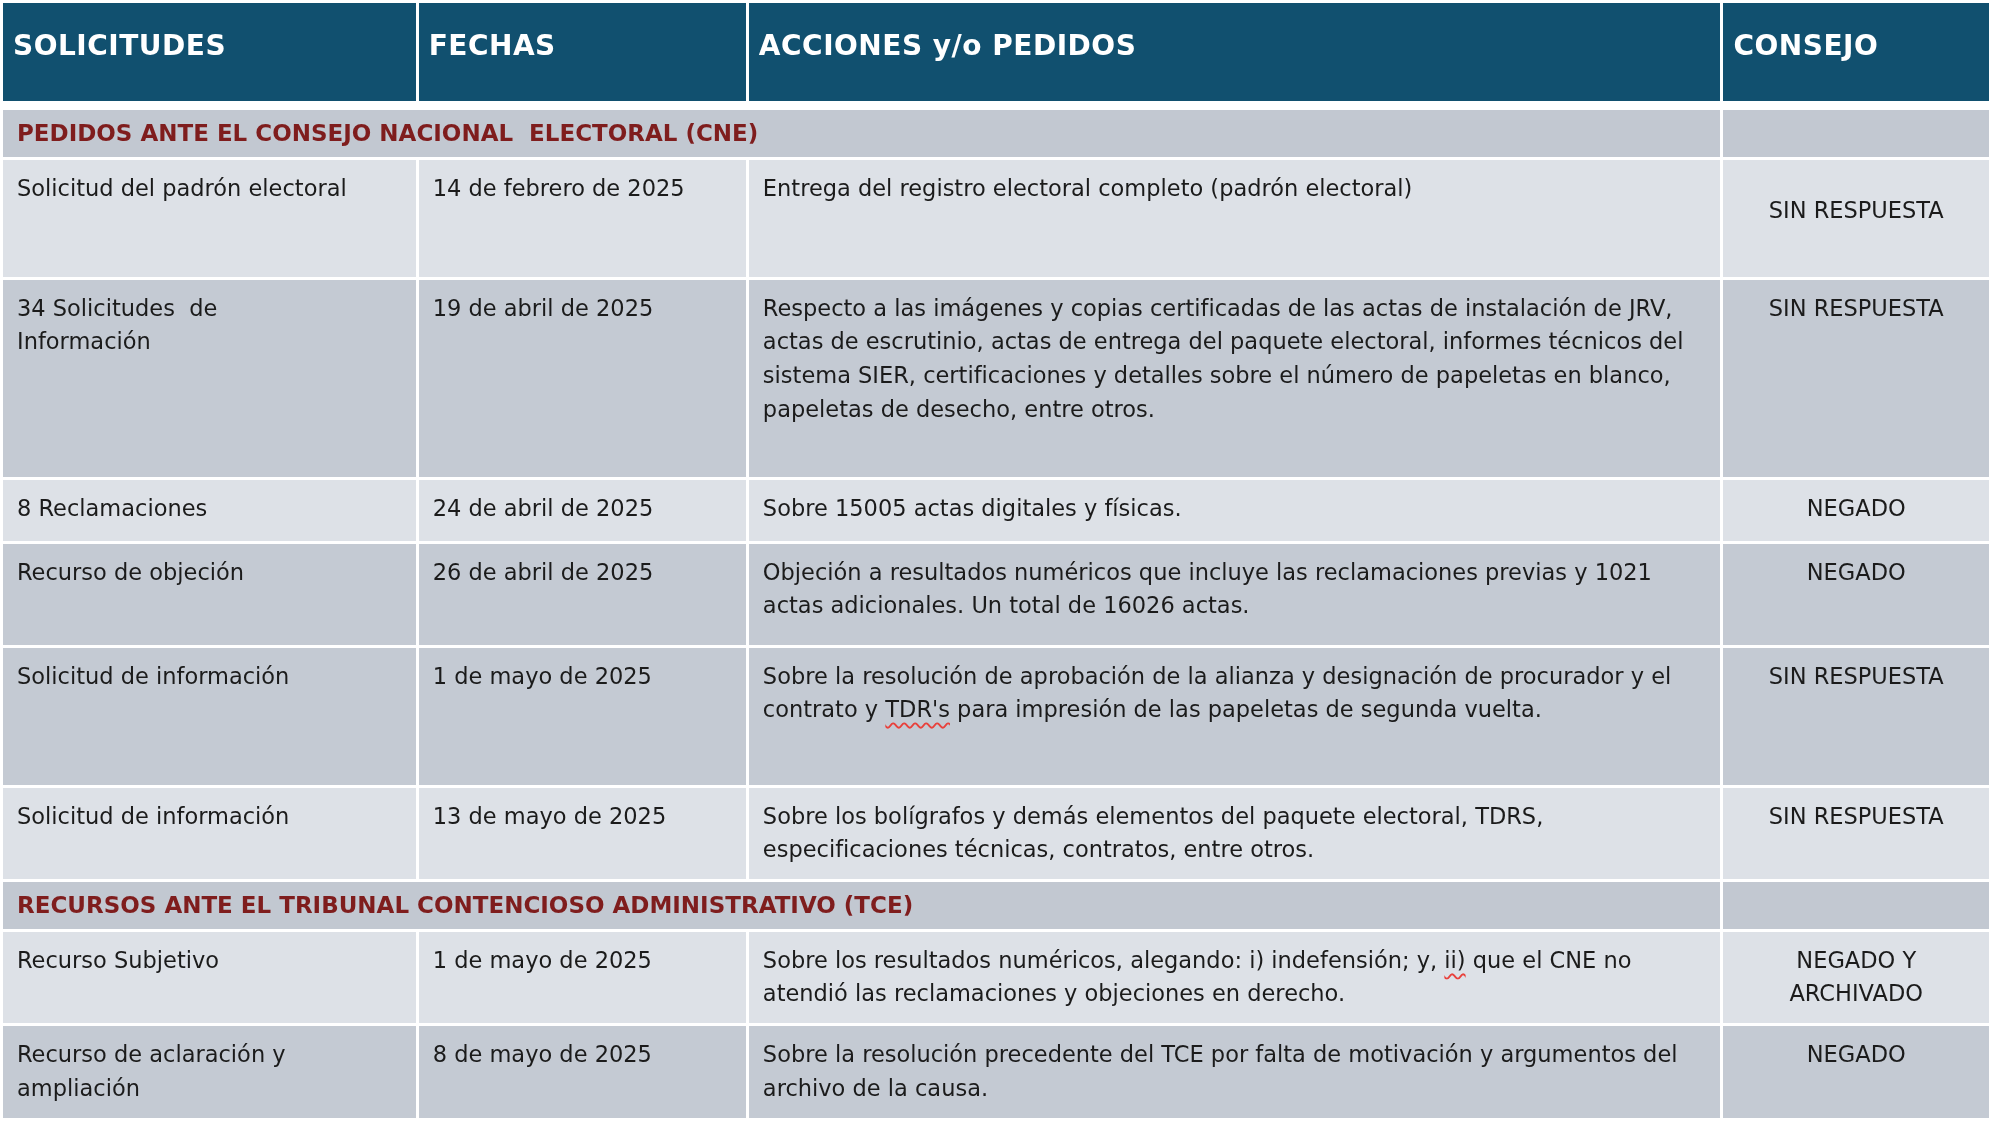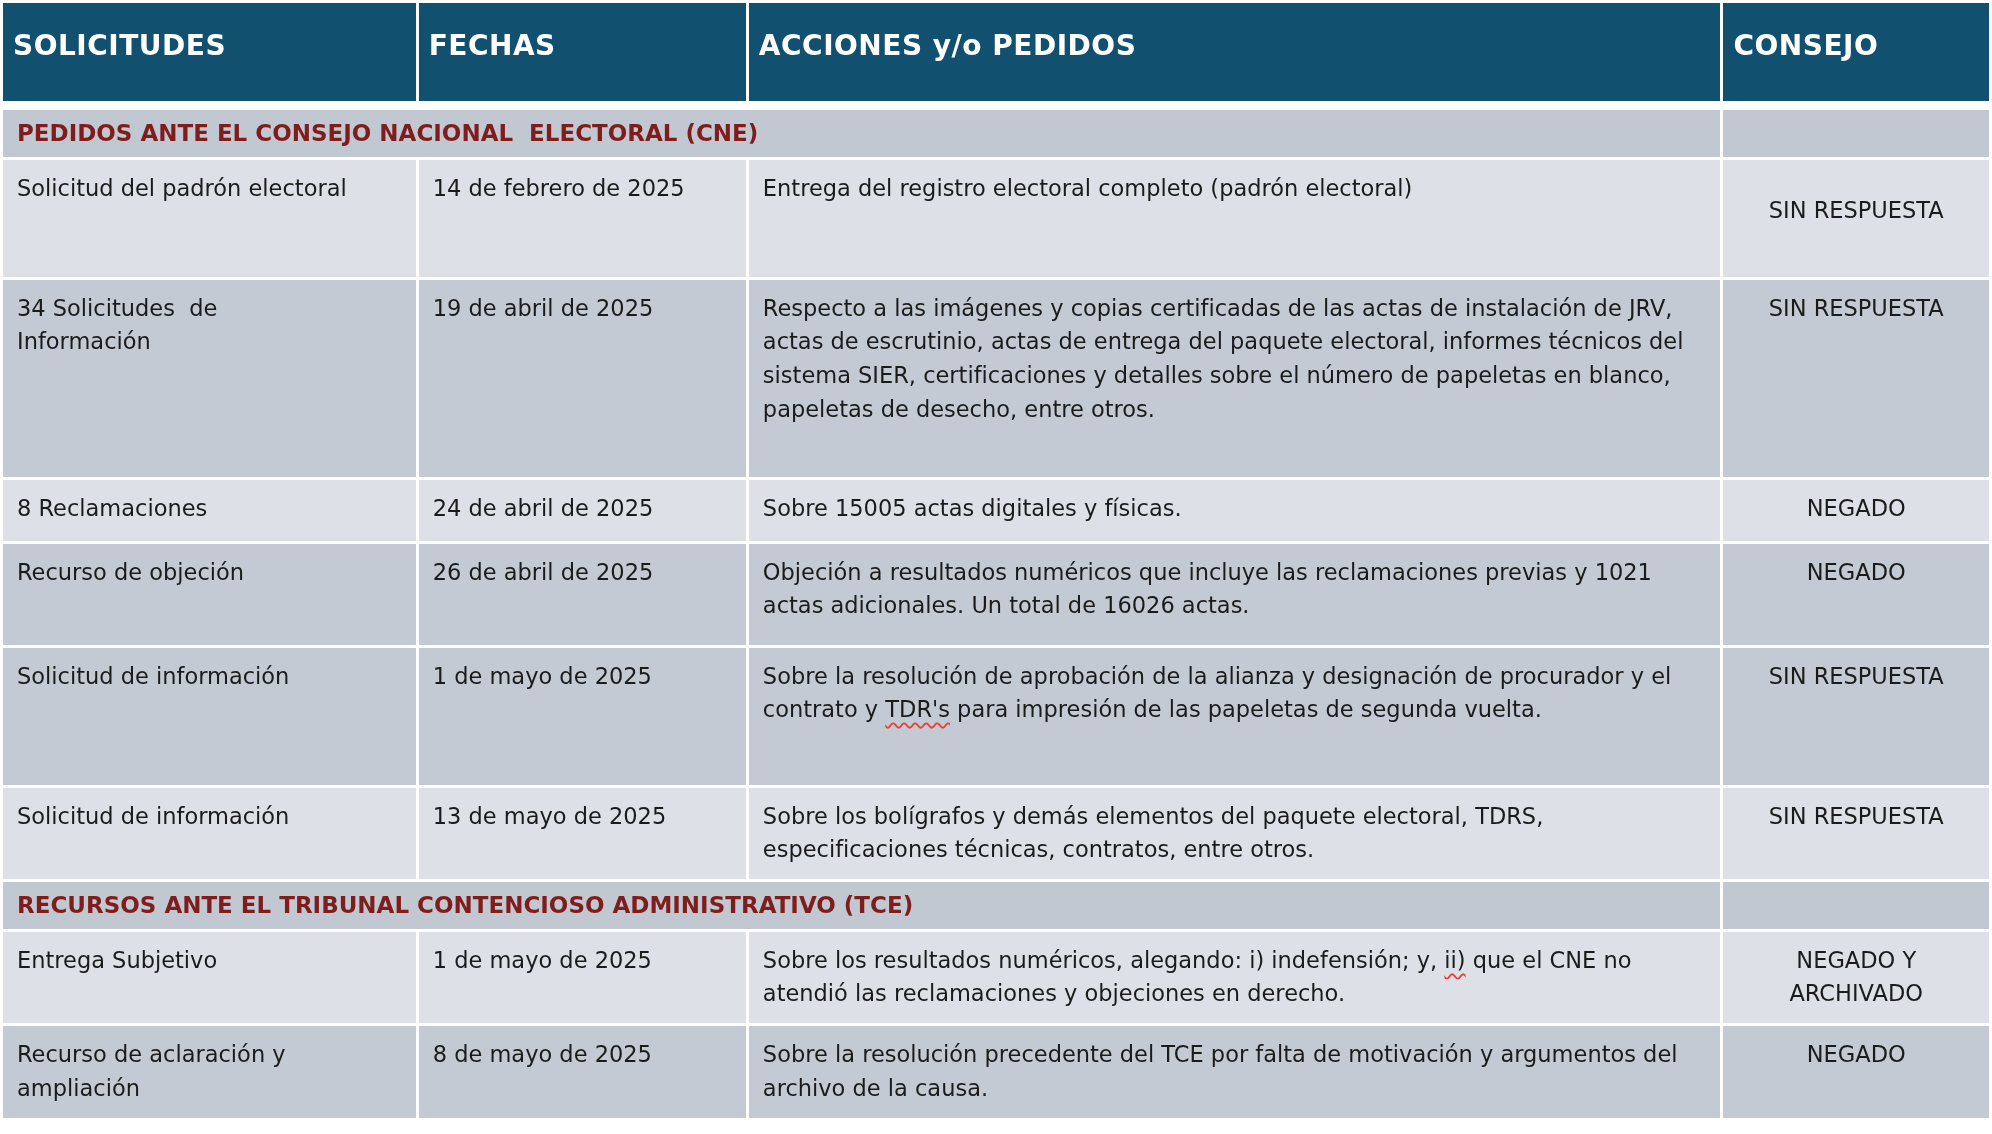--- a/index.html
+++ b/index.html
@@ -155,21 +155,21 @@
           <td class="cell-solicitud">Solicitud de información</td>
           <td class="cell-fecha">13 de mayo de 2025</td>
           <td class="cell-accion"><span>Sobre los bolígrafos y demás elementos del paquete electoral, TDRS, especificaciones técnicas, contratos, entre otros.</span></td>
           <td class="cell-estado">SIN RESPUESTA</td>
         </tr>
         <tr class="section-row">
           <td class="section-title" colspan="3">RECURSOS ANTE EL TRIBUNAL CONTENCIOSO ADMINISTRATIVO (TCE)</td>
           <td class="section-title-estado"></td>
         </tr>
         <tr class="row-light" data-k="1-0">
-          <td class="cell-solicitud">Entrega Subjetivo</td>
+          <td class="cell-solicitud">Recurso Subjetivo</td>
           <td class="cell-fecha">1 de mayo de 2025</td>
           <td class="cell-accion"><span>Sobre los resultados numéricos, alegando: i) indefensión; y, </span><span class="wavy">ii)</span><span> que el CNE no atendió las reclamaciones y objeciones en derecho.</span></td>
           <td class="cell-estado">NEGADO Y
 ARCHIVADO</td>
         </tr>
         <tr class="row-dark" data-k="1-1">
           <td class="cell-solicitud">Recurso de aclaración y
 ampliación</td>
           <td class="cell-fecha">8 de mayo de 2025</td>
           <td class="cell-accion"><span>Sobre la resolución precedente del TCE por falta de motivación y argumentos del archivo de la causa.</span></td>

